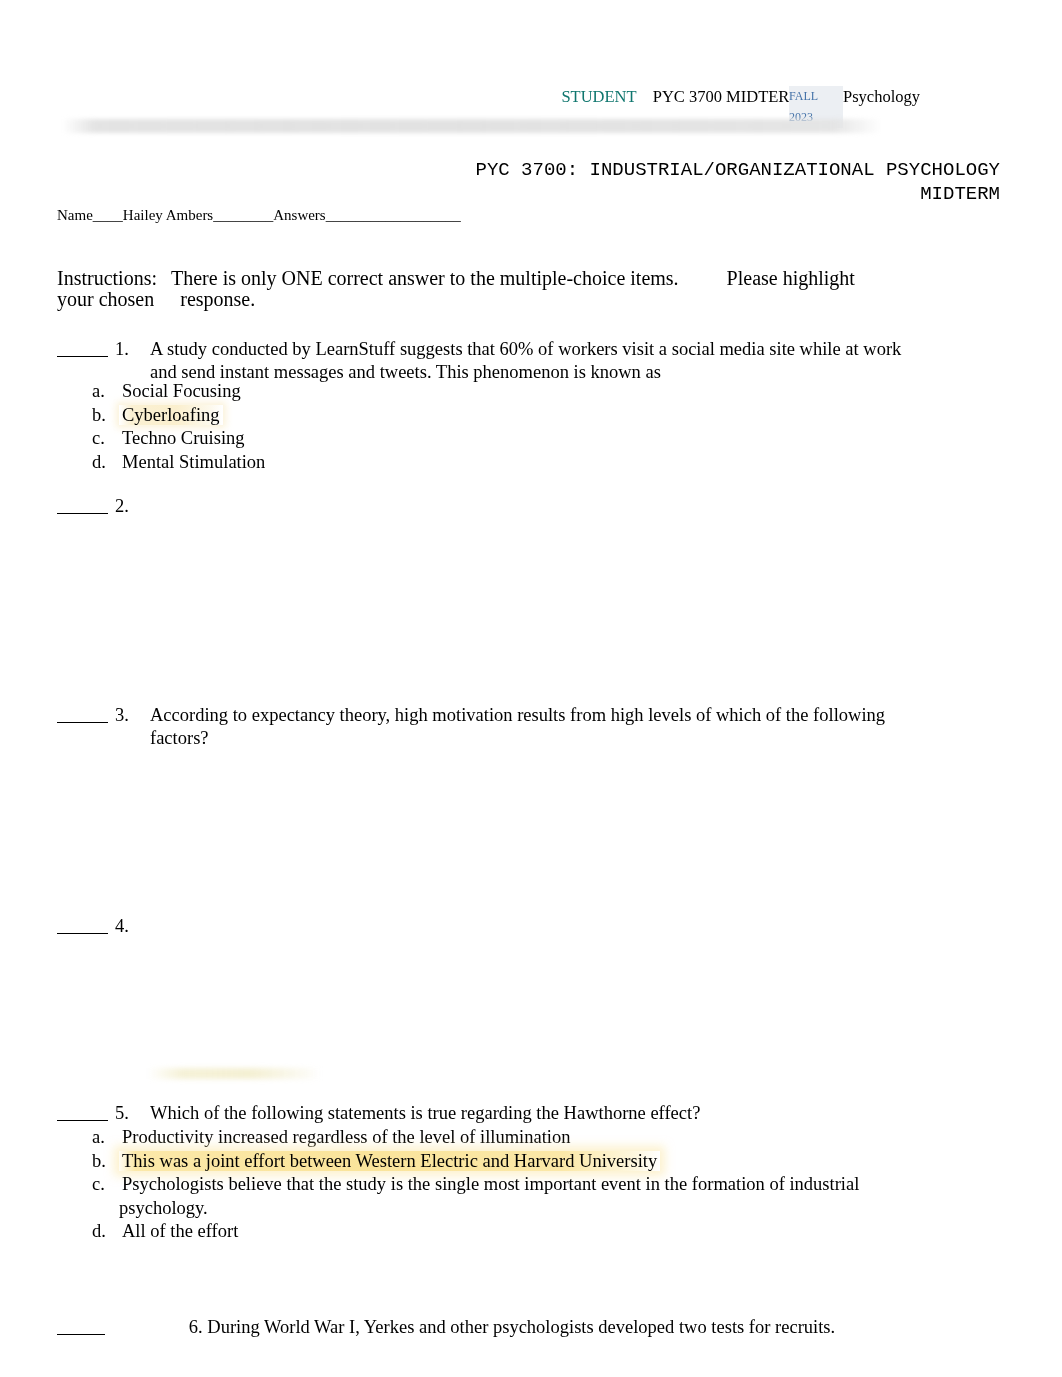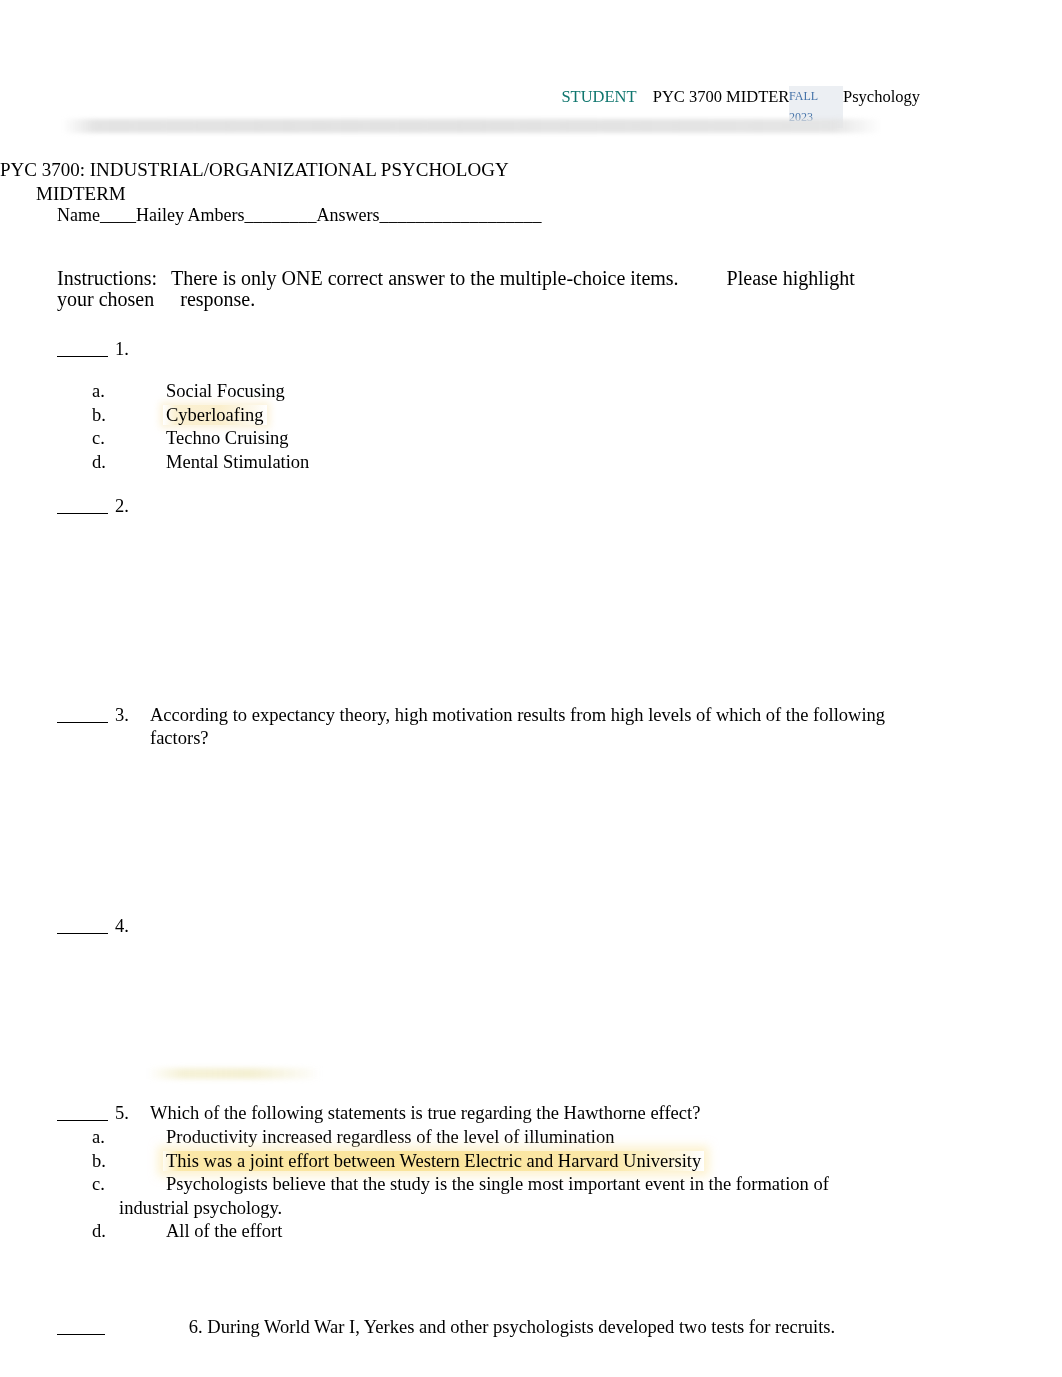--- a/index.html
+++ b/index.html
@@ -74,35 +74,36 @@
        rgba(229,229,229,0) 100%);
     filter: blur(2.2px);
   }
 
   
   .doc-title {
     position: absolute;
     left: 0;
     top: 158px;
     width: 1000px;
-    text-align: left;
+    text-align: right;
     font-size: 19px;
     line-height: 24px;
+    font-family: Liberation Mono, monospace;
   }
   .doc-title .line2 {
     display: block;
     margin-left: 36px;
   }
 
   
   .name-line {
     position: absolute;
     left: 57px;
     top: 203px;
-    font-size: 18px;
+    font-size: 15px;
     line-height: 24px;
     white-space: pre;
   }
 
   
   .instructions {
     position: absolute;
     left: 57px;
     top: 268px;
     width: 845px;
@@ -168,21 +169,20 @@
     line-height: 23.5px;
   }
   .opt-letter {
     flex: 0 0 27px;
   }
   .opt-text {
     flex: 1 1 auto;
   }
   .opt-text .hl {
     padding: 0 3px;
-    margin-left: 44px;
   }
 
   
   .hl-soft {
     background: linear-gradient(to right,
       rgba(250,240,210,0) 0%,
       rgba(250,238,203,0.85) 12%,
       rgba(250,237,200,0.9) 55%,
       rgba(251,243,219,0.5) 88%,
       rgba(255,252,240,0) 100%);
@@ -239,20 +239,21 @@
 
   <div class="instructions">
     <span>Instructions:</span><span class="gap1"></span><span>There is only ONE correct answer to the multiple-choice items.</span><span class="gap2"></span><span>Please highlight</span><span class="gap3"></span><span>your</span>
     <span>chosen</span><span class="gap4"></span><span>response.</span>
   </div>
 
   <div class="question" style="top:338px;">
     <div class="q-row">
       <span class="q-blank"></span>
       <span class="q-num">1.</span>
+      <span class="q-text">A study conducted by LearnStuff suggests that 60% of workers visit a social media site while at work and send instant messages and tweets. This phenomenon is known as</span>
     </div>
   </div>
   <ul class="options" style="top:380px;">
     <li class="option">
       <span class="opt-letter">a.</span>
       <span class="opt-text"><span class="hl">Social Focusing</span></span>
     </li>
     <li class="option">
       <span class="opt-letter">b.</span>
       <span class="opt-text"><span class="hl hl-soft">Cyberloafing</span></span>

